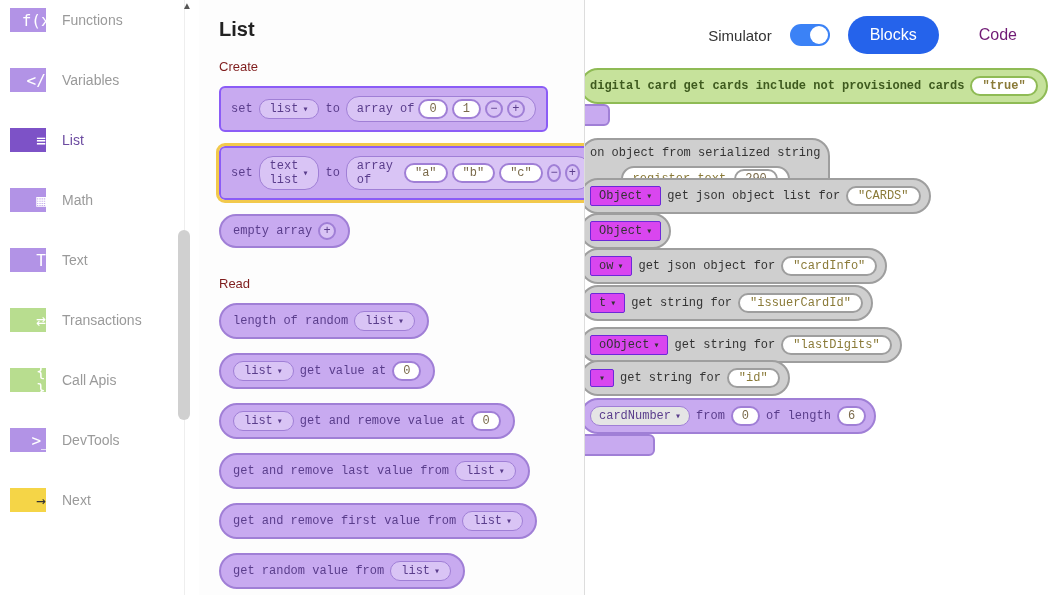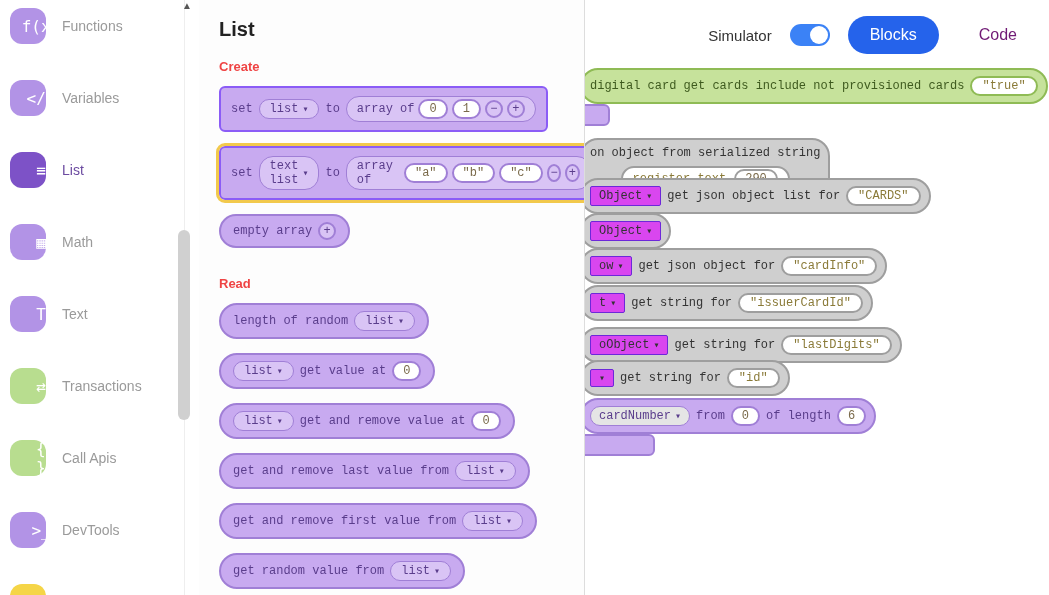--- a/index.html
+++ b/index.html
@@ -21,22 +21,22 @@
   }
   .sidebar-item {
     display: flex;
     align-items: center;
     gap: 16px;
     padding: 8px 10px;
     margin-bottom: 20px;
     cursor: pointer;
   }
   .sidebar-icon {
-    width: 36px; height: 36px;
-    border-radius: 12px;
+    width: 36px; height: 24px;
+    border-radius: 0;
     display: flex; align-items: center; justify-content: center;
     font-family: monospace;
     font-size: 16px;
     color: #fff;
     padding-left: 26px;
   }
   .icon-purple { background: #b293e6; }
   .icon-purple-active { background: #7d52c7; }
   .icon-green { background: #b8dd8f; }
   .icon-yellow { background: #f5d547; color:#333; }
@@ -63,21 +63,21 @@
     position: absolute;
     left: 199px; top: 0;
     width: 386px;
     height: 595px;
     background: #fdfdfd;
     border-right: 1px solid #ddd;
     padding: 18px 20px;
     overflow: hidden;
   }
   .flyout h2 { font-size: 20px; font-weight: 700; color:#222; margin-bottom:18px;}
-  .flyout .section { font-size: 13px; font-weight:700; color:#ef4444; margin:14px 0 12px;}
+  .flyout .section { font-size: 13px; font-weight:400; color:#7f1d1d; margin:14px 0 12px;}
   
   .block {
     display: inline-flex;
     align-items: center;
     gap: 6px;
     padding: 8px 10px;
     border-radius: 6px;
     margin-bottom: 14px;
     font-family: "Courier New", monospace;
     font-size: 12px;
@@ -287,21 +287,21 @@
 
 <div class="topbar">
   <span class="sim-label">Simulator</span>
   <div class="toggle"></div>
   <div class="pill-btn pill-blue">Blocks</div>
   <div class="pill-btn pill-plain">Code</div>
 </div>
 
 <div class="canvas">
 
-  <div class="cblock c-green" style="left:-5px;top:8px;border-radius:18px;">
+  <div class="cblock c-green" style="left:-5px;top:8px;border-radius:18px;font-weight:bold;">
     <span>digital card get cards include not provisioned cards</span>
     <span class="bubwhite">"true"</span>
   </div>
 
   <div class="cblock c-pur" style="left:-5px;top:44px;width:30px;height:22px;"></div>
 
   <div class="cblock c-gray" style="left:-5px;top:78px;border-radius:18px;flex-direction:column;">
     <span>on object from serialized string</span>
     <span class="bubwhite-gray" style="display:inline-flex;gap:8px;align-items:center;">
       <span>register text</span>

